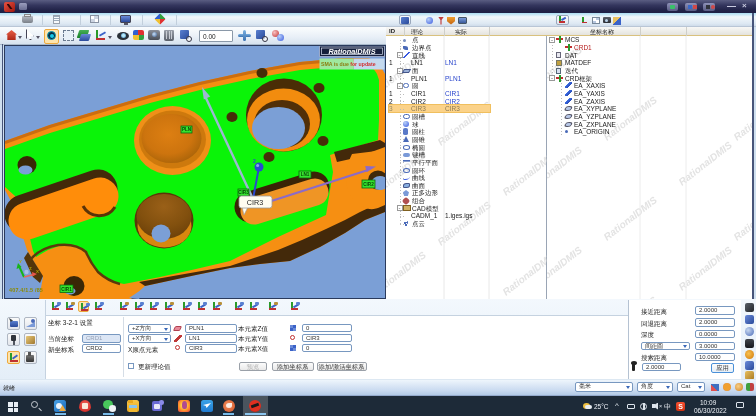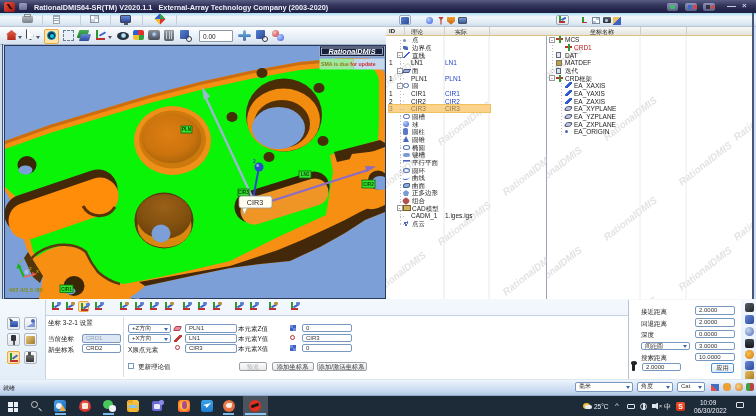--- a/index.html
+++ b/index.html
@@ -49,21 +49,20 @@
 .btn { position:absolute; background:linear-gradient(#fcfcfc,#e9e9e9); border:1px solid #9aa0a8; border-radius:2px; font-size:6.3px; color:#333; text-align:center; white-space:nowrap; line-height:8px; }
 #statusbar { left:0; top:379px; width:756px; height:16px; background:linear-gradient(#eef5fc,#c9daf0 70%,#b3cae6); border-top:1px solid #dde8f2;}
 
 
 #taskbar { left:0; top:395px; width:756px; height:21px; background:#1d2a38; border-top:1px solid #93a9cc;}
 </style>
 </head>
 <body>
 <div id="app">
   <div class="abs" id="titlebar"></div>
-  <div class="abs" id="titletext">RationalDMIS64-SR(TM) V2020.1.1&nbsp;&nbsp; External-Array Technology Company (2003-2020)</div>
   <div class="abs" id="row1"></div>
   <div class="abs" id="row2"></div>
 
   <i class="ic" style="left:4px;top:1.5px;width:11px;height:10px;background:linear-gradient(135deg,#e85040,#a01810);border-radius:2px"></i>
   <i class="ic" style="left:6.5px;top:4px;width:6px;height:5px;background:#300808;clip-path:polygon(0 0,40% 0,100% 100%,60% 100%)"></i>
   <i class="ic" style="left:19px;top:3px;width:8px;height:7px;background:linear-gradient(#9a9dbd,#6a6d92);border-radius:1.5px"></i>
   <i class="ic" style="left:667px;top:2.5px;width:11px;height:8px;background:linear-gradient(#8e92b8,#5a5d85);border-radius:2px"></i>
   <i class="ic" style="left:670px;top:4.5px;width:5px;height:4px;background:#3ac06a;border-radius:1px"></i>
   <i class="ic" style="left:685px;top:2.5px;width:12px;height:8px;background:linear-gradient(#8e92b8,#5a5d85);border-radius:2px"></i>
   <i class="ic" style="left:688px;top:4.5px;width:4px;height:4px;background:#3868c8"></i>

